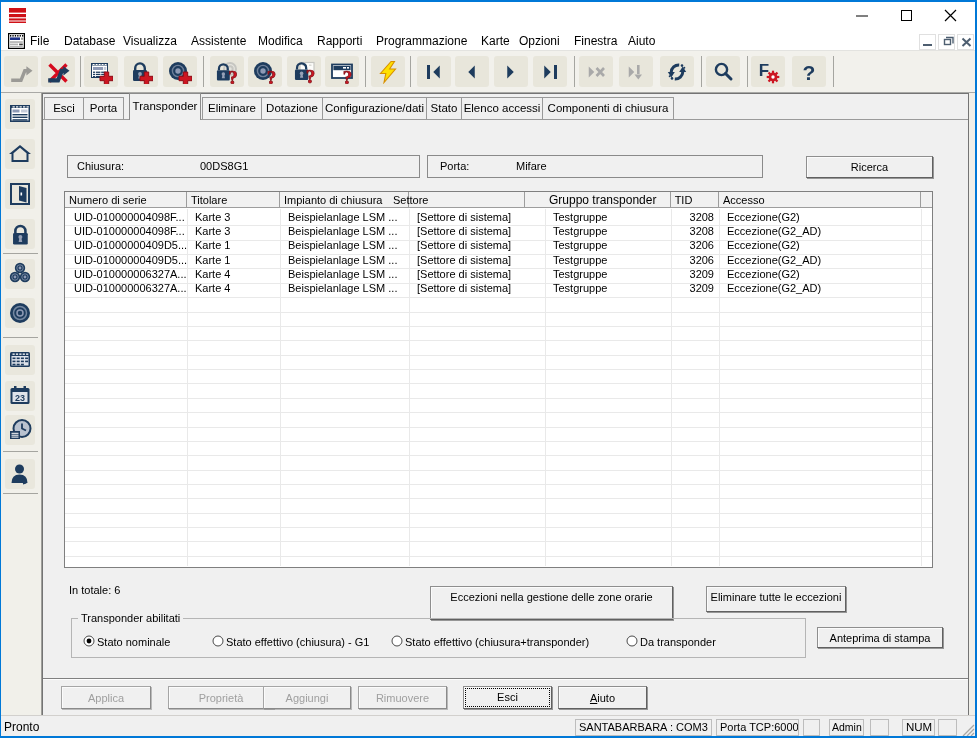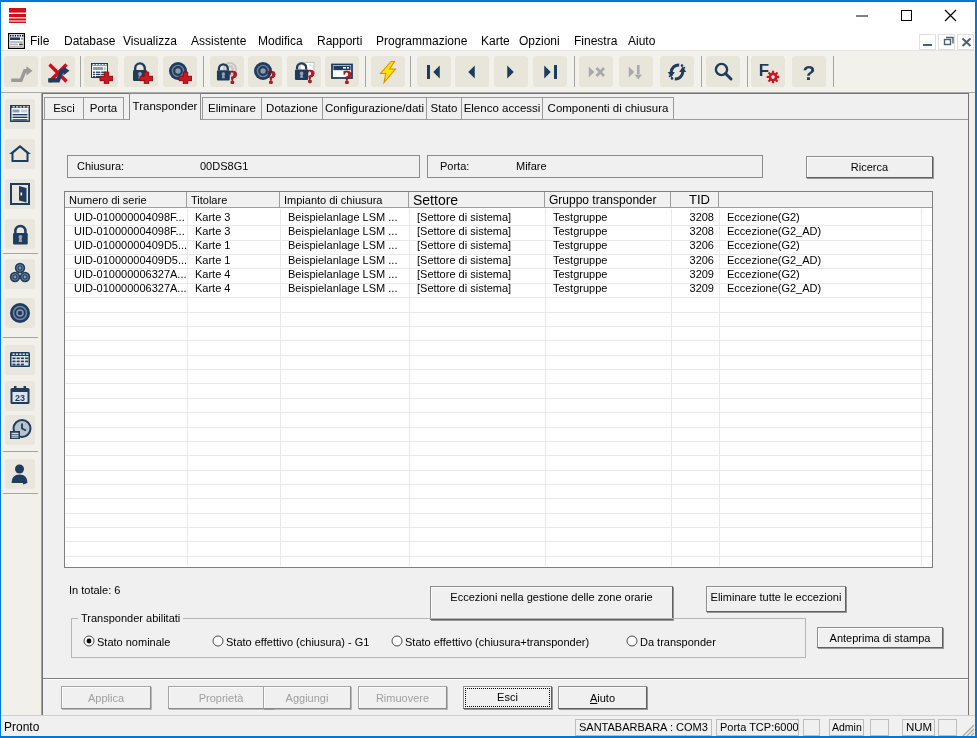--- a/index.html
+++ b/index.html
@@ -425,23 +425,24 @@
       <div class="fieldbox" style="left:384px;top:61px;width:336px;height:23px"></div>
       <div class="t11" style="left:397px;top:66px">Porta:</div>
       <div class="t11" style="left:473px;top:66px">Mifare</div>
       <div class="b3" style="left:763px;top:62px;width:127px;height:22px;line-height:21px">Ricerca</div>
 
       <div class="abs" style="left:21px;top:97px;width:869px;height:377px;background:#fff;border:1px solid #7f7f7f">
 <div class="abs" style="left:0;top:0;width:867px;height:16px;background:#f1f1f1;border-bottom:1px solid #9d9d9d"></div>
 <div class="abs" style="left:0px;top:0;width:122px;height:16px;border-right:1px solid #9d9d9d;padding-left:4px;font-size:11px;line-height:16px;overflow:hidden;white-space:nowrap">Numero di serie</div>
 <div class="abs" style="left:122px;top:0;width:93px;height:16px;border-right:1px solid #9d9d9d;padding-left:4px;font-size:11px;line-height:16px;overflow:hidden;white-space:nowrap">Titolare</div>
 <div class="abs" style="left:215px;top:0;width:129px;height:16px;border-right:1px solid #9d9d9d;padding-left:4px;font-size:11px;line-height:16px;overflow:hidden;white-space:nowrap">Impianto di chiusura</div>
-<div class="abs" style="left:344px;top:0;width:136px;height:16px;border-right:1px solid #9d9d9d;padding-left:4px;font-size:14px;line-height:16px;overflow:hidden;white-space:nowrap">Settore</div>
+<div class="abs" style="left:324px;top:0;width:136px;height:16px;border-right:1px solid #9d9d9d;padding-left:4px;font-size:11px;line-height:16px;overflow:hidden;white-space:nowrap">Settore</div>
 <div class="abs" style="left:480px;top:0;width:126px;height:16px;border-right:1px solid #9d9d9d;padding-left:4px;font-size:12px;line-height:16px;overflow:hidden;white-space:nowrap">Gruppo transponder</div>
-<div class="abs" style="left:606px;top:0;width:48px;height:16px;border-right:1px solid #9d9d9d;text-align:right;padding-right:8px;font-size:13px;line-height:16px;overflow:hidden;white-space:nowrap">TID</div>
+<div class="abs" style="left:606px;top:0;width:48px;height:16px;border-right:1px solid #9d9d9d;text-align:center;padding-right:22px;font-size:11px;line-height:16px;overflow:hidden;white-space:nowrap">TID</div>
+<div class="abs" style="left:654px;top:0;width:202px;height:16px;border-right:1px solid #9d9d9d;padding-left:4px;font-size:11px;line-height:16px;overflow:hidden;white-space:nowrap">Accesso</div>
 <div class="abs" style="left:856px;top:0;width:11px;height:16px;padding-left:4px;font-size:11px;line-height:16px;overflow:hidden;white-space:nowrap"></div>
 <div class="abs" style="left:122px;top:17px;width:1px;height:357px;background:#e9e9e9"></div>
 <div class="abs" style="left:215px;top:17px;width:1px;height:357px;background:#e9e9e9"></div>
 <div class="abs" style="left:344px;top:17px;width:1px;height:357px;background:#e9e9e9"></div>
 <div class="abs" style="left:480px;top:17px;width:1px;height:357px;background:#e9e9e9"></div>
 <div class="abs" style="left:606px;top:17px;width:1px;height:357px;background:#e9e9e9"></div>
 <div class="abs" style="left:654px;top:17px;width:1px;height:357px;background:#e9e9e9"></div>
 <div class="abs" style="left:856px;top:17px;width:1px;height:357px;background:#e9e9e9"></div>
 <div class="abs" style="left:0;top:33.3px;width:867px;height:1px;background:#e9e9e9"></div>
 <div class="abs" style="left:0;top:47.7px;width:867px;height:1px;background:#e9e9e9"></div>

